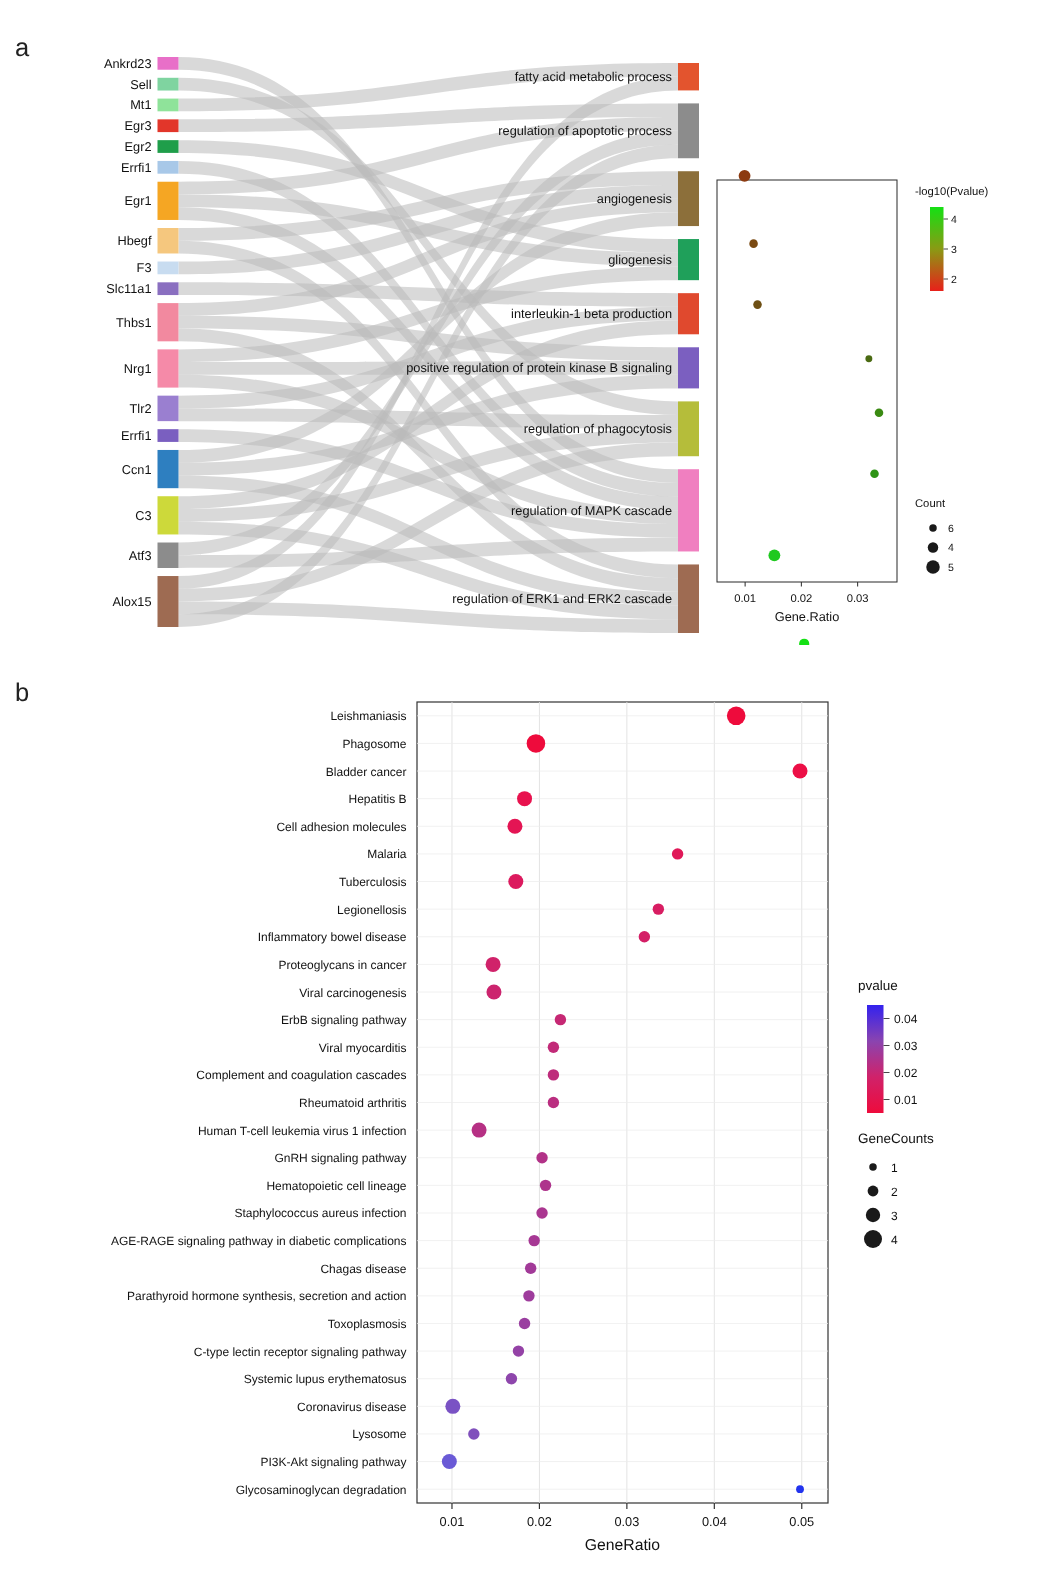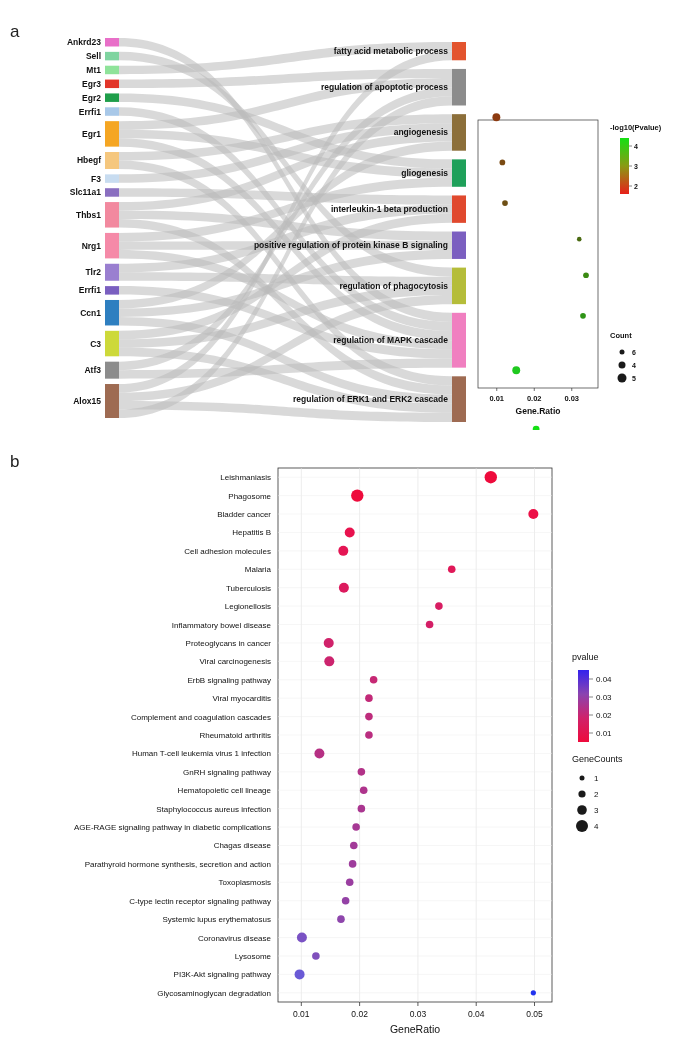--- a/index.html
+++ b/index.html
@@ -14,21 +14,21 @@
   .panel-letter {
     position:absolute;
     font-size:17px;
     color:#222;
   }
   #panel-a-letter { left:10px; top:22px; }
   #panel-b-letter { left:10px; top:452px; }
 
   
   #panel-a {
-    position:absolute; left:0; top:30px; width:631px; height:410px;font-weight:bold;
+    position:absolute; left:0; top:30px; width:631px; height:410px;
   }
   #sankey-svg { position:absolute; left:0; top:0; }
   #dot-svg { position:absolute; left:470px; top:60px; }
 
   
   #panel-b {
     position:absolute; left:0; top:460px; width:700px; height:596px;
   }
   #kegg-svg { position:absolute; left:0; top:0; }
 

